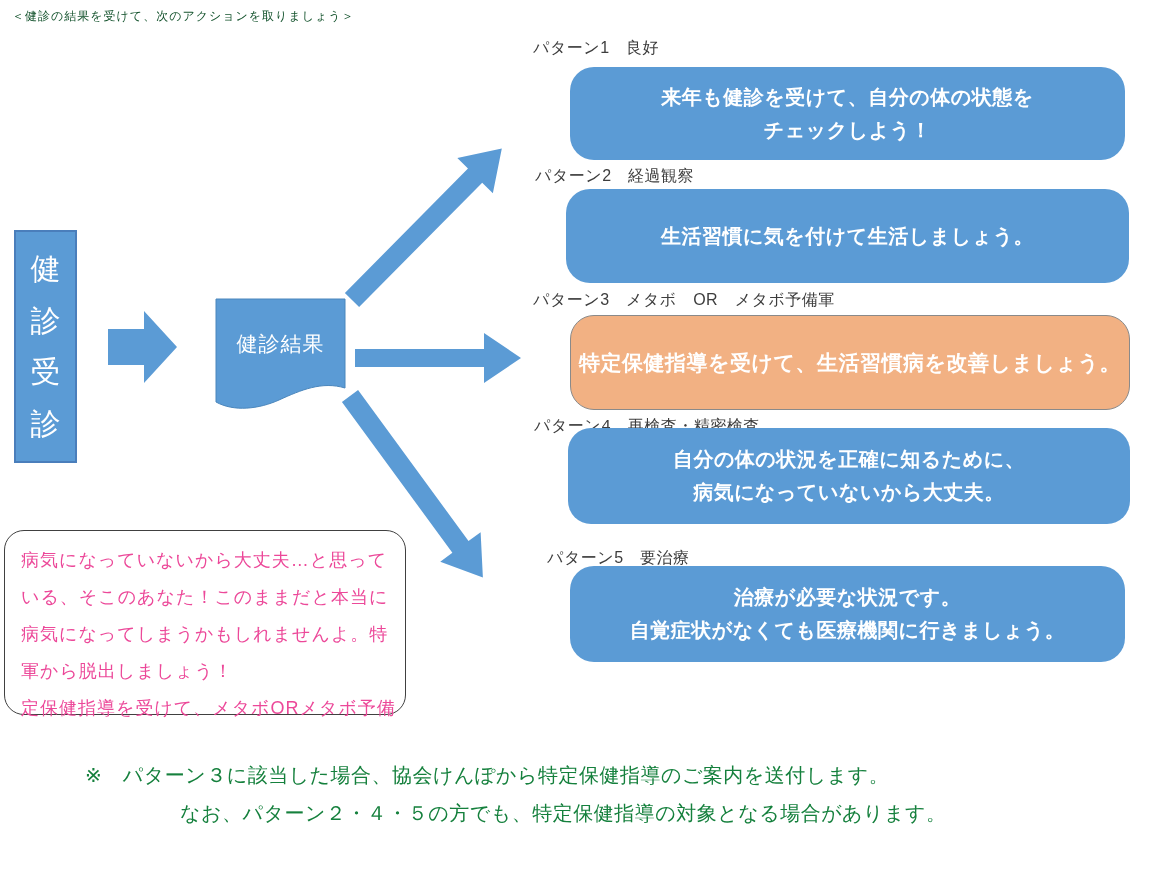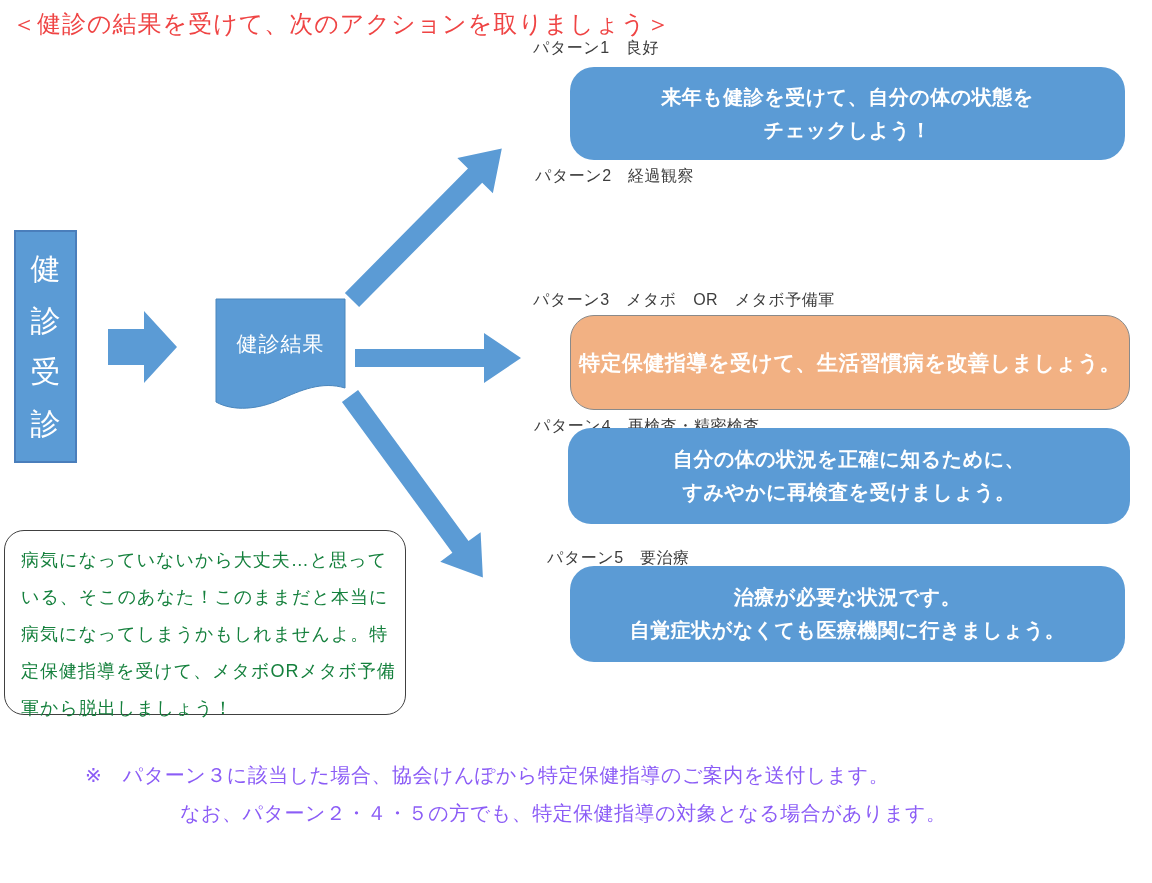--- a/index.html
+++ b/index.html
@@ -2,21 +2,21 @@
 <html><head>
 <meta charset="utf-8">
 <style>
   html,body{margin:0;padding:0;background:#ffffff;}
   #canvas{
     position:relative;width:1152px;height:883px;background:#ffffff;overflow:hidden;
     font-family:"Liberation Sans","DejaVu Sans",sans-serif;color:#2b2b2b;
   }
   .abs{position:absolute;}
   
-  #title{left:12px;top:8px;font-size:24px;letter-spacing:1px;color:#ef4444;white-space:nowrap;}
+  #title{left:12px;top:8px;font-size:12px;letter-spacing:1px;color:#14532d;white-space:nowrap;}
   
   #source-box{
     left:14px;top:230px;width:63px;height:233px;background:#5B9BD5;border:2px solid #4a7ebb;
     box-sizing:border-box;display:flex;flex-direction:column;justify-content:space-evenly;align-items:center;
   }
   #source-box span{color:#ffffff;font-size:30px;line-height:1;}
   
   #result-label{
     left:216px;top:299px;width:129px;height:90px;display:flex;align-items:center;justify-content:center;
     color:#ffffff;font-size:21px;letter-spacing:1px;white-space:nowrap;
@@ -38,23 +38,23 @@
   #p3-label{left:533px;top:290px;} #p3-box{left:570px;top:315px;width:560px;height:95px;
     background:#F2B183;border:1.5px solid #8a8a8a;}
   #p3-box .box-line{font-size:21px;}
   #p4-label{left:534px;top:416px;font-family:Liberation Mono, monospace;} #p4-box{left:568px;top:428px;width:562px;height:96px;border-radius:23px;}
   #p5-label{left:547px;top:548px;} #p5-box{left:570px;top:566px;width:555px;height:96px;}
   
   #callout{
     left:4px;top:530px;width:402px;height:185px;border:1.5px solid #404040;border-radius:20px;
     box-sizing:border-box;padding:11px 10px 0 16px;background:#ffffff;
   }
-  #callout .callout-line{font-size:18px;line-height:37px;letter-spacing:1px;color:#15803d;white-space:nowrap;}
+  #callout .callout-line{font-size:18px;line-height:37px;letter-spacing:1px;color:#ec4899;white-space:nowrap;}
   
-  .note{font-size:20px;color:#8b5cf6;letter-spacing:0.5px;white-space:nowrap;}
+  .note{font-size:20px;color:#15803d;letter-spacing:0.5px;white-space:nowrap;}
   #note1{left:85px;top:762px;}
   #note2{left:180px;top:800px;}
 </style>
 </head>
 <body>
 
 <div id="canvas">
 
   <div id="title" class="abs">＜健診の結果を受けて、次のアクションを取りましょう＞</div>
 
@@ -86,42 +86,45 @@
 
   <div id="result-label" class="abs">健診結果</div>
 
   <div id="p1-label" class="abs pattern-label">パターン1　良好</div>
   <div id="p1-box" class="abs pattern-box">
     <div class="box-line">来年も健診を受けて、自分の体の状態を</div>
     <div class="box-line">チェックしよう！</div>
   </div>
 
   <div id="p2-label" class="abs pattern-label">パターン2　経過観察</div>
+  <div id="p2-box" class="abs pattern-box">
+    <div class="box-line">生活習慣に気を付けて生活しましょう。</div>
+  </div>
 
   <div id="p3-label" class="abs pattern-label">パターン3　メタボ　OR　メタボ予備軍</div>
   <div id="p3-box" class="abs pattern-box">
     <div class="box-line">特定保健指導を受けて、生活習慣病を改善しましょう。</div>
   </div>
 
   <div id="p4-label" class="abs pattern-label">パターン4　再検査・精密検査</div>
   <div id="p4-box" class="abs pattern-box">
     <div class="box-line">自分の体の状況を正確に知るために、</div>
-    <div class="box-line">すみやかに再検査を受けましょう。</div>
+    <div class="box-line">病気になっていないから大丈夫。</div>
   </div>
 
   <div id="p5-label" class="abs pattern-label">パターン5　要治療</div>
   <div id="p5-box" class="abs pattern-box">
     <div class="box-line">治療が必要な状況です。</div>
     <div class="box-line">自覚症状がなくても医療機関に行きましょう。</div>
   </div>
 
   <div id="callout" class="abs">
     <div class="callout-line">病気になっていないから大丈夫…と思って</div>
     <div class="callout-line">いる、そこのあなた！このままだと本当に</div>
     <div class="callout-line">病気になってしまうかもしれませんよ。特</div>
+    <div class="callout-line">軍から脱出しましょう！</div>
     <div class="callout-line">定保健指導を受けて、メタボORメタボ予備</div>
-    <div class="callout-line">軍から脱出しましょう！</div>
   </div>
 
   <div id="note1" class="abs note">※　パターン３に該当した場合、協会けんぽから特定保健指導のご案内を送付します。</div>
   <div id="note2" class="abs note">なお、パターン２・４・５の方でも、特定保健指導の対象となる場合があります。</div>
 
 </div>
 
 </body></html>

